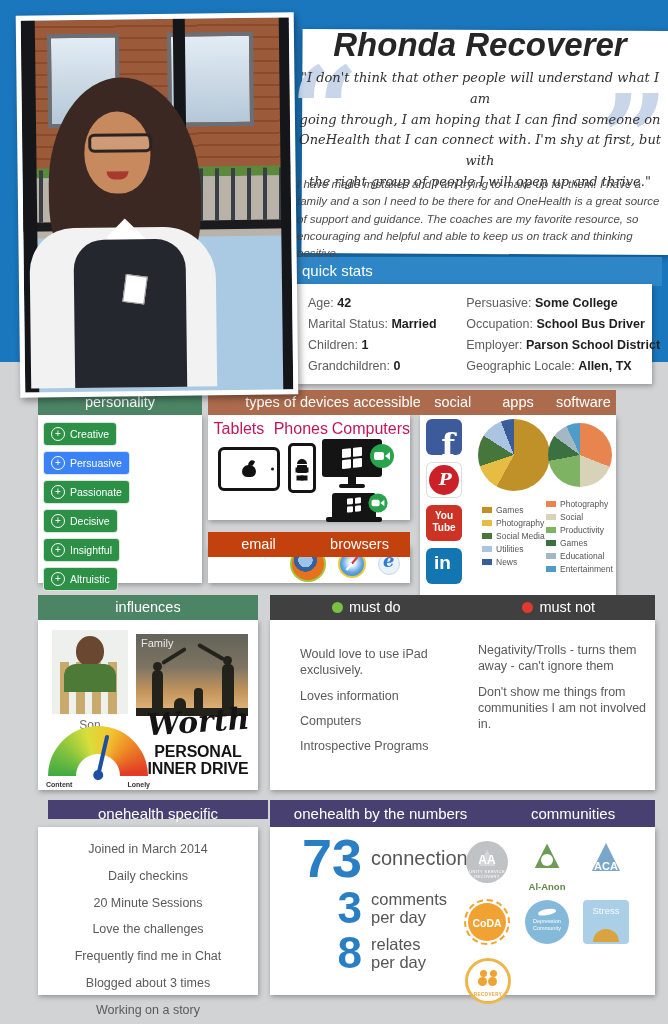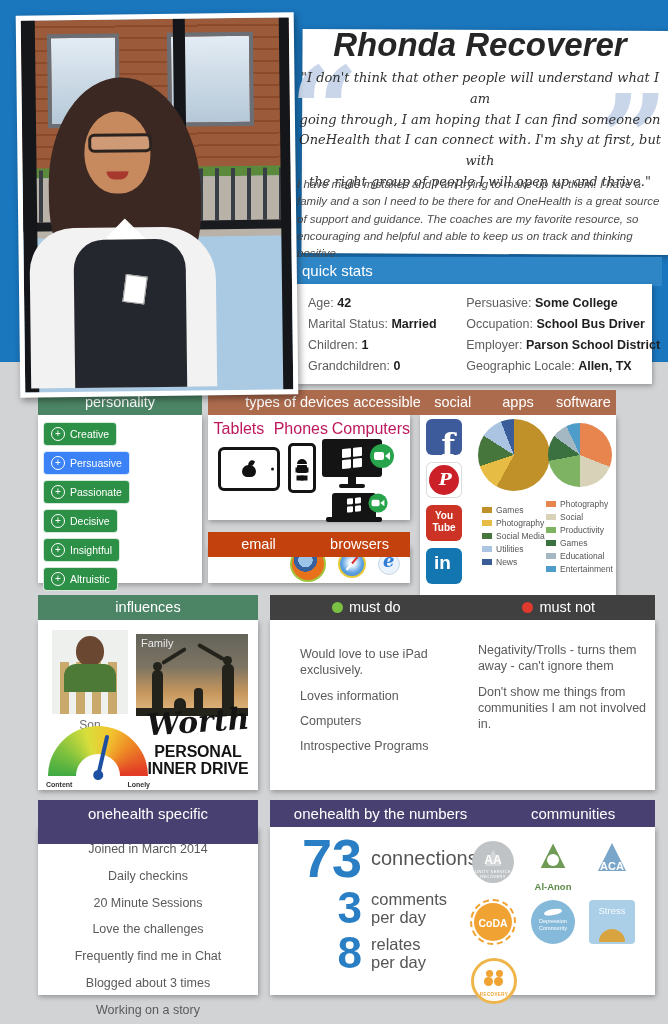--- a/index.html
+++ b/index.html
@@ -187,35 +187,35 @@
   
   .h-must{left:270px;top:595px;width:385px;display:flex;}
   .must-h{flex:1;display:flex;align-items:center;justify-content:center;gap:6px;}
   .dot{width:11px;height:11px;border-radius:50%;}
   .b-must{left:270px;top:620px;width:385px;height:170px;display:flex;box-sizing:border-box;}
   .must-col{padding:26px 0 0 30px;width:165px;box-sizing:content-box;}
   .must-col2{padding:22px 0 0 20px;width:185px;}
   .li-item{margin-bottom:9px;font-size:12.5px;color:#5a5a5a;line-height:1.3;}
 
   
-  .h-ohs{left:38px;top:800px;width:220px;height:44px;line-height:27px;font-size:15px;}
+  .h-ohs{left:48px;top:800px;width:220px;height:19px;line-height:27px;font-size:15px;}
   .b-ohs{left:38px;top:827px;width:220px;height:168px;padding-top:14px;box-sizing:border-box;text-align:center;}
   .b-ohs .li-item{margin-bottom:10.5px;}
   .h-num{left:270px;top:800px;width:385px;height:27px;line-height:27px;font-size:15px;display:flex;}
   .h-num .hsub:first-child{flex:1.35;}
   .b-num{left:270px;top:827px;width:385px;height:168px;}
   .num-col{position:absolute;left:14px;top:6px;width:210px;}
   .num-row{display:flex;align-items:center;margin-bottom:3px;}
   .num-value{width:78px;text-align:right;font-weight:bold;font-size:44px;line-height:.95;}
   .num-row:first-child .num-value{font-size:54px;}
   .num-label{margin-left:9px;font-size:16.5px;color:#555;white-space:pre-line;line-height:1.12;}
   .num-row:first-child .num-label{font-size:20px;}
 
   
-  .comm-grid{position:absolute;left:200px;top:12px;width:182px;display:flex;flex-wrap:wrap;gap:9px 11px;}
+  .comm-grid{position:absolute;left:194px;top:12px;width:182px;display:flex;flex-wrap:wrap;gap:9px 11px;}
   .badge{position:relative;width:48px;height:50px;}
   .badge-label{position:absolute;z-index:3;}
   .badge-sub{position:absolute;z-index:3;}
   .bk-aa::before{content:"";position:absolute;left:2px;top:2px;width:42px;height:42px;border-radius:50%;background:#c0c3c5;}
   .bk-aa::after{content:"\25B2";position:absolute;left:0;top:2px;width:46px;text-align:center;font-size:28px;color:#d4d6d8;}
   .bk-aa .badge-label{left:0;top:14px;width:46px;text-align:center;color:#fff;font-weight:bold;font-size:12px;}
   .bk-aa .badge-sub{left:0;top:30px;width:46px;text-align:center;font-size:4px;color:#fff;letter-spacing:.4px;}
   .bk-al-anon::before{content:"\25B2";position:absolute;left:0;top:-9px;width:100%;text-align:center;font-size:42px;color:#6f9b57;}
   .bk-al-anon::after{content:"";position:absolute;left:18px;top:15px;width:12px;height:12px;border-radius:50%;background:#fff;}
   .bk-al-anon .badge-label{bottom:-3px;left:0;width:100%;text-align:center;color:#5d8a47;font-weight:bold;font-size:9.5px;}

